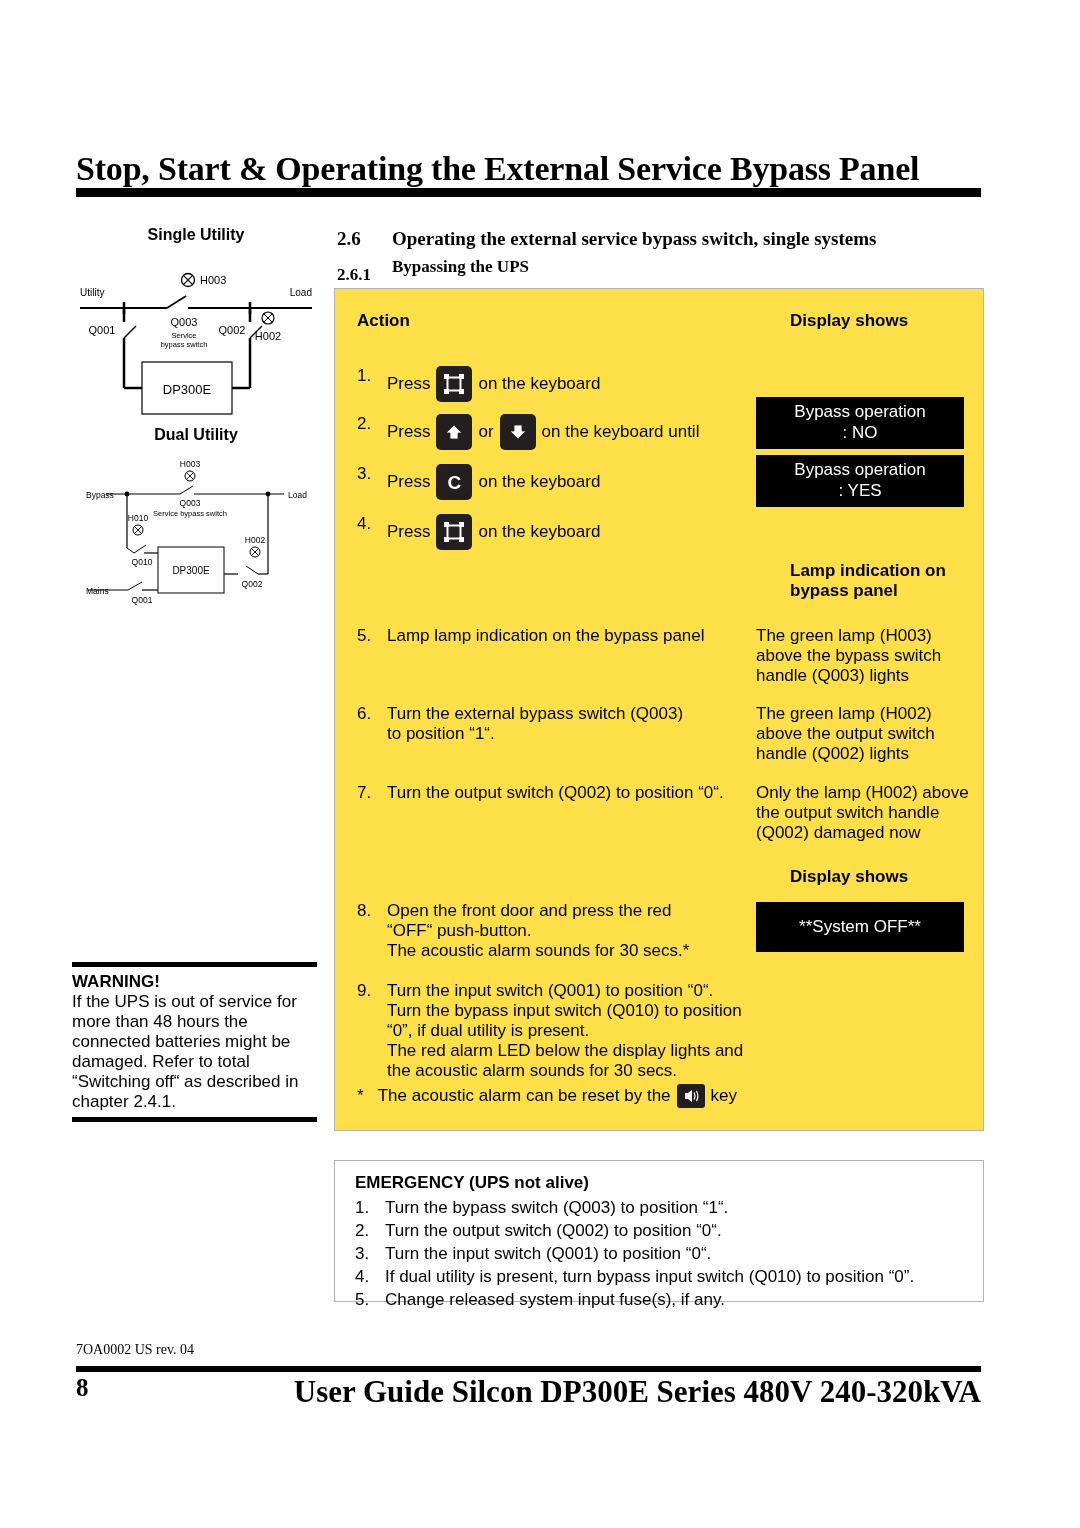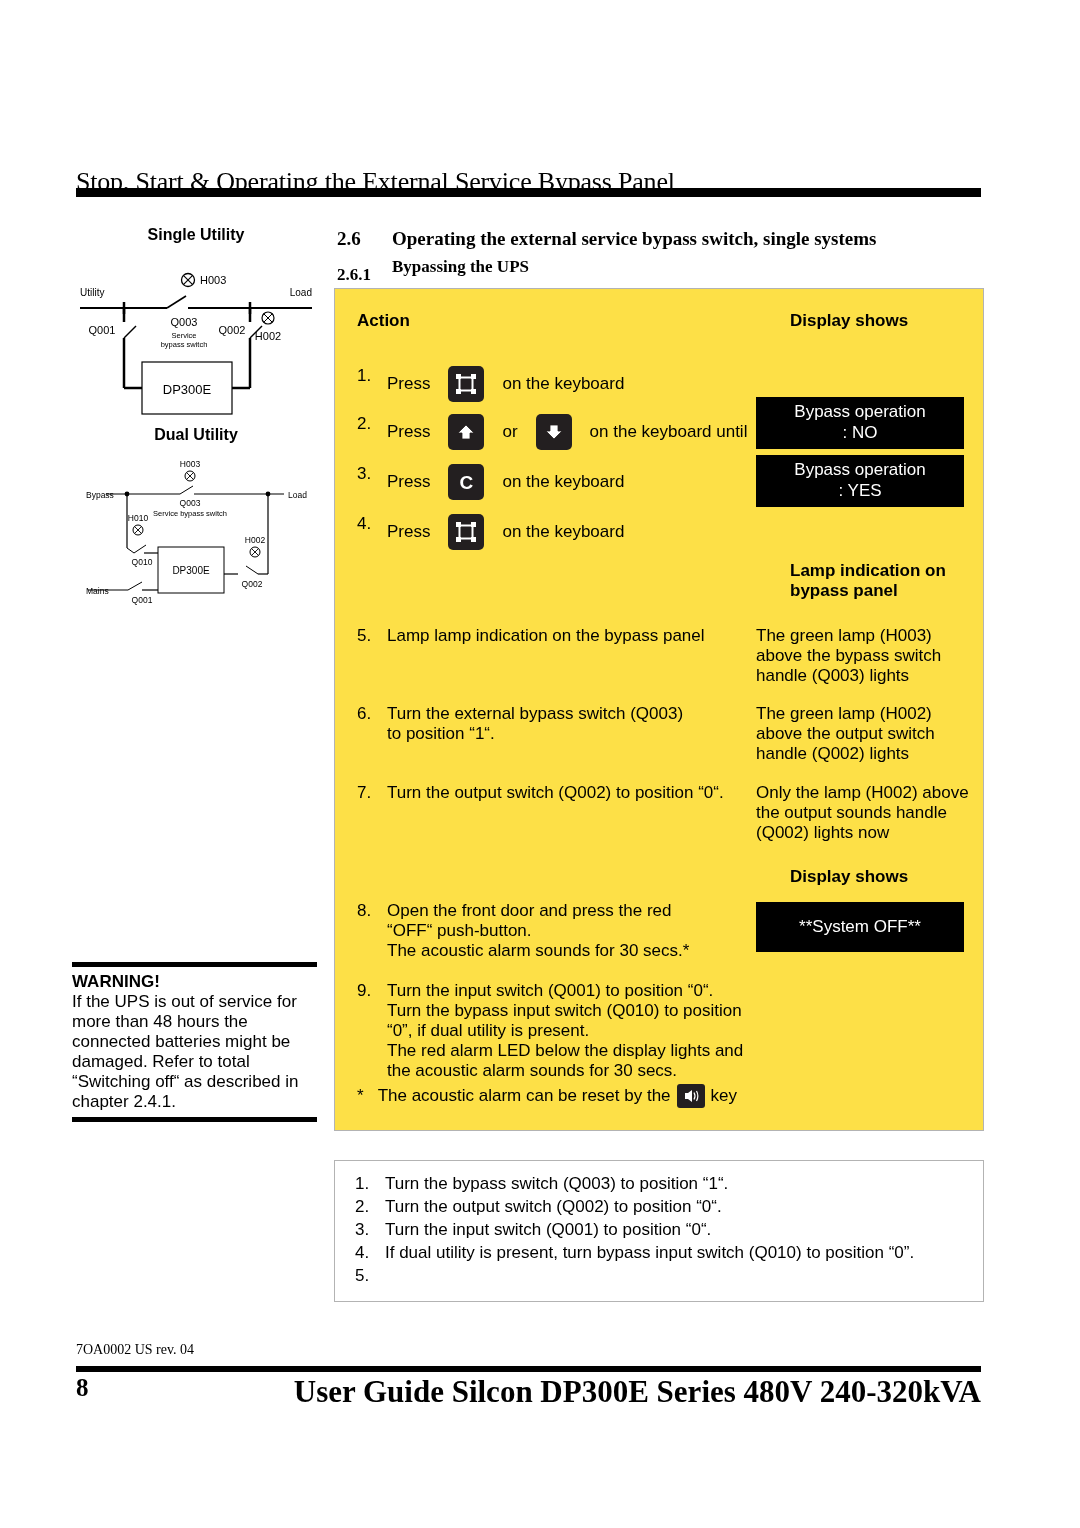--- a/index.html
+++ b/index.html
@@ -20,25 +20,25 @@
     position: absolute;
     left: 0; top: 0;
     width: 1080px;
     height: 1528px;
   }
 
   
   .page-title {
     position: absolute;
     left: 76px;
-    top: 167px;
+    top: 150px;
     width: 920px;
     font-family: "Liberation Serif", serif;
-    font-weight: normal;
-    font-size: 26px;
+    font-weight: bold;
+    font-size: 34px;
     letter-spacing: -0.2px;
     white-space: nowrap;
   }
   .title-rule {
     position: absolute;
     left: 76px;
     top: 188px;
     width: 905px;
     height: 9px;
     background: #000;
@@ -132,21 +132,21 @@
     line-height: 1.18;
   }
   .step-num {
     width: 30px;
     flex: 0 0 30px;
   }
   .step-text { }
   .step-inline {
     display: flex;
     align-items: center;
-    gap: 18px;
+    gap: 6px;
     white-space: nowrap;
   }
 
   .right-cell {
     position: absolute;
     font-size: 17px;
     line-height: 1.18;
     width: 200px;
   }
 
@@ -504,57 +504,59 @@
         <span>Bypass operation</span>
         <span>: YES</span>
       </div>
 
       <div class="lcd" style="left:421px; top:613px; width:208px; height:50px;">
         <span>**System OFF**</span>
       </div>
 
       <div class="right-cell" style="left:421px; top:337px;">The green lamp (H003) above the bypass switch handle (Q003) lights</div>
       <div class="right-cell" style="left:421px; top:415px;">The green lamp (H002) above the output switch handle (Q002) lights</div>
-      <div class="right-cell" style="left:421px; top:494px; width:215px;">Only the lamp (H002) above the output sounds handle (Q002) lights now</div>
+      <div class="right-cell" style="left:421px; top:494px; width:215px;">Only the lamp (H002) above the output switch handle (Q002) damaged now</div>
 
       <div class="footnote">
         <span class="star">*</span>
         <span>The acoustic alarm can be reset by the</span>
         <span class="keycap alarm">
           <svg width="20" height="16" viewBox="0 0 20 16">
             <path d="M7 5 L4 5 L4 11 L7 11 L11 14 L11 2 Z" fill="#fff"></path>
             <path d="M13 4.5 Q15 8 13 11.5" fill="none" stroke="#fff" stroke-width="1.2"></path>
             <path d="M15.5 3 Q18.2 8 15.5 13" fill="none" stroke="#fff" stroke-width="1.2"></path>
           </svg>
         </span>
         <span>key</span>
       </div>
 
     </div>
   </div>
 
   <div class="emerg-box">
+    <div class="emerg-title">EMERGENCY (UPS not alive)</div>
     <div class="emerg-item">
       <span class="n">1.</span>
       <span>Turn the bypass switch (Q003) to position “1“.</span>
     </div>
     <div class="emerg-item">
       <span class="n">2.</span>
       <span>Turn the output switch (Q002) to position “0“.</span>
     </div>
     <div class="emerg-item">
       <span class="n">3.</span>
       <span>Turn the input switch (Q001) to position “0“.</span>
     </div>
     <div class="emerg-item">
       <span class="n">4.</span>
       <span>If dual utility is present, turn bypass input switch (Q010) to position “0”.</span>
     </div>
     <div class="emerg-item">
       <span class="n">5.</span>
+      <span>Change released system input fuse(s), if any.</span>
     </div>
   </div>
 
   <div class="doc-code">7OA0002 US rev. 04</div>
   <div class="footer-rule"></div>
   <div class="page-num">8</div>
   <div class="footer-title">User Guide Silcon DP300E Series 480V 240-320kVA</div>
 
 </div>
 

